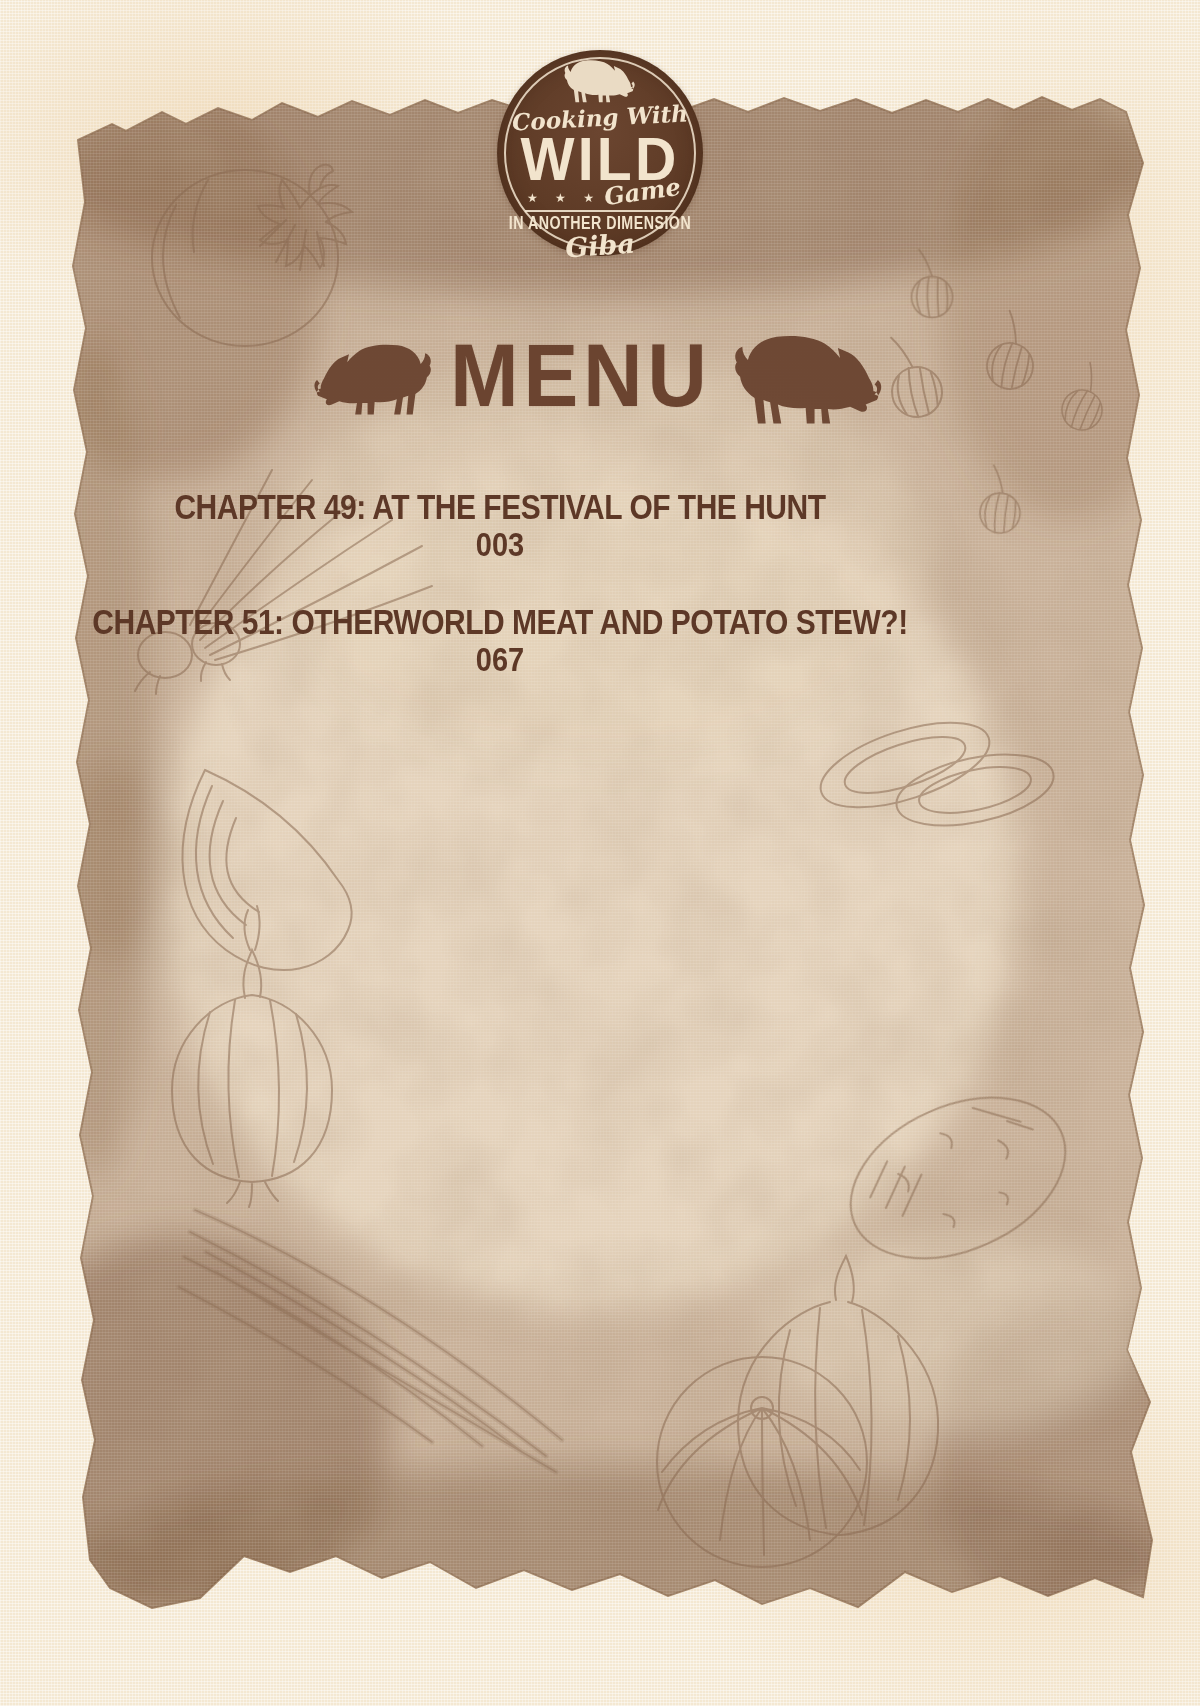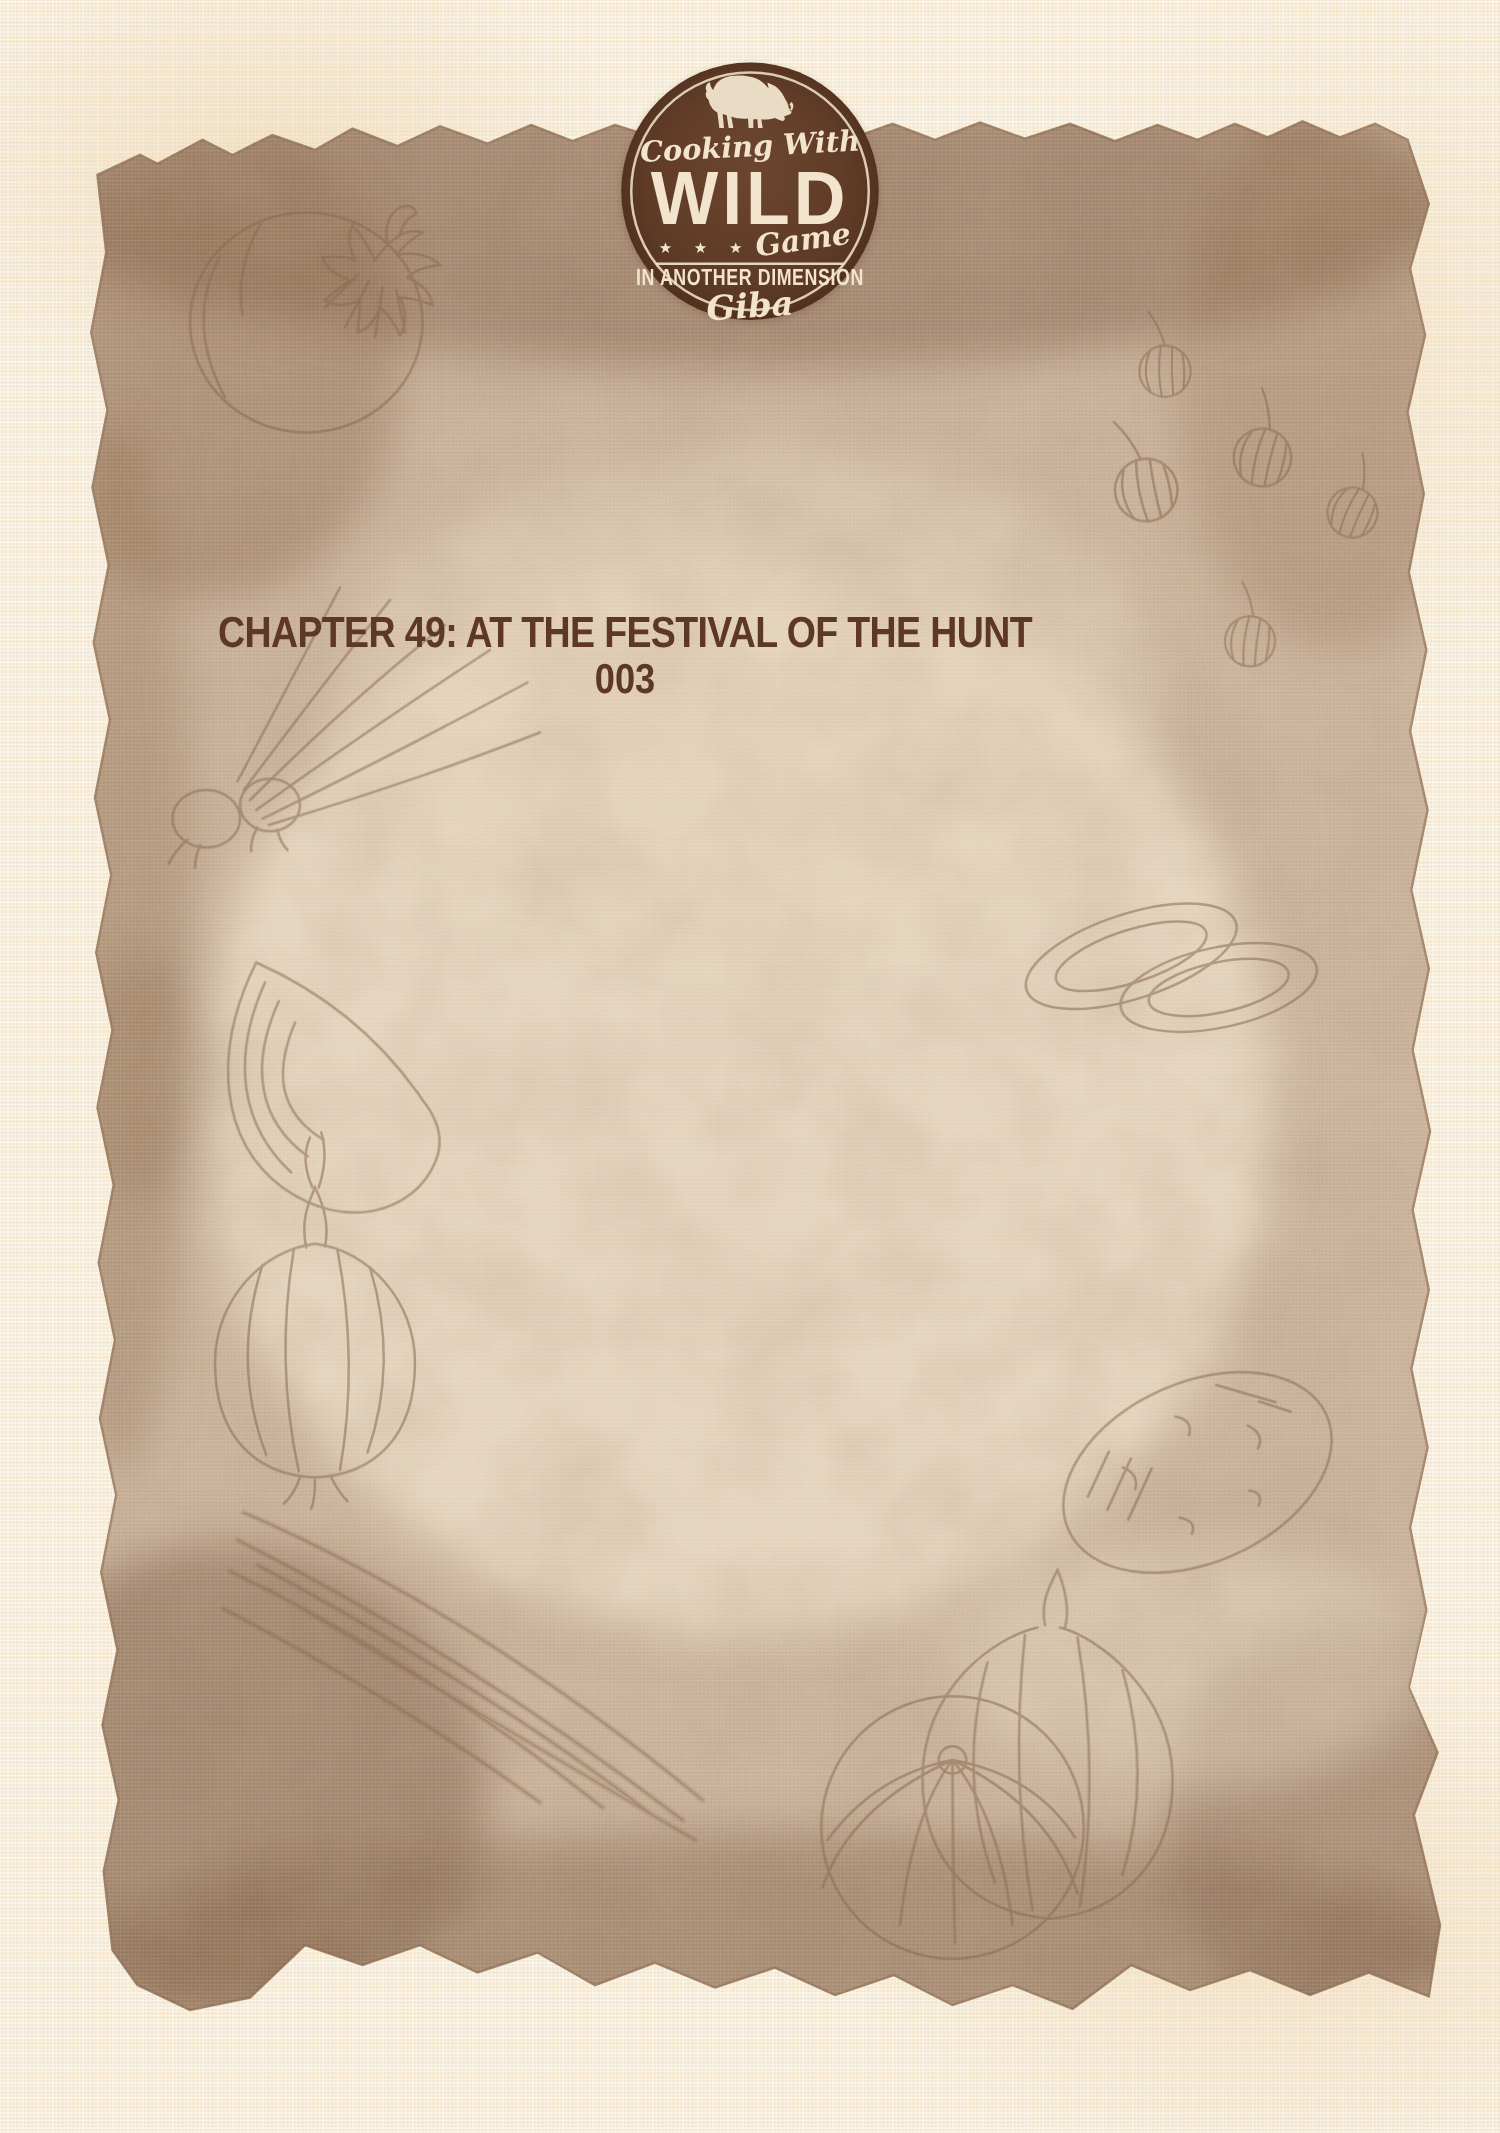--- a/index.html
+++ b/index.html
@@ -195,21 +195,36 @@
     <div class="b-wild">WILD</div>
     <div class="b-row">
       <span class="b-stars">★ ★ ★</span>
       <span class="b-game">Game</span>
     </div>
     <div class="b-line"></div>
     <div class="b-sub">IN ANOTHER DIMENSION</div>
     <div class="b-author">Giba</div>
   </div>
 
+  <div class="menu-row">
+    <svg class="boar-l" viewBox="0 0 140 90">
+        <use href="#boar"></use>
+      </svg>
+    <span class="menu-title">MENU</span>
+    <svg class="boar-r" viewBox="0 0 140 90">
+      <g transform="translate(140,0) scale(-1,1)">
+          <use href="#boar"></use>
+        </g>
+    </svg>
+  </div>
 
   <div class="chapters">
     <div class="chapter">
       <span class="ch-title">CHAPTER 49: AT THE FESTIVAL OF THE HUNT</span>
       <span class="ch-page">003</span>
     </div>
+    <div class="chapter">
+      <span class="ch-title">CHAPTER 51: OTHERWORLD MEAT AND POTATO STEW?!</span>
+      <span class="ch-page">067</span>
+    </div>
   </div>
 
 </div>
 
 </body></html>

